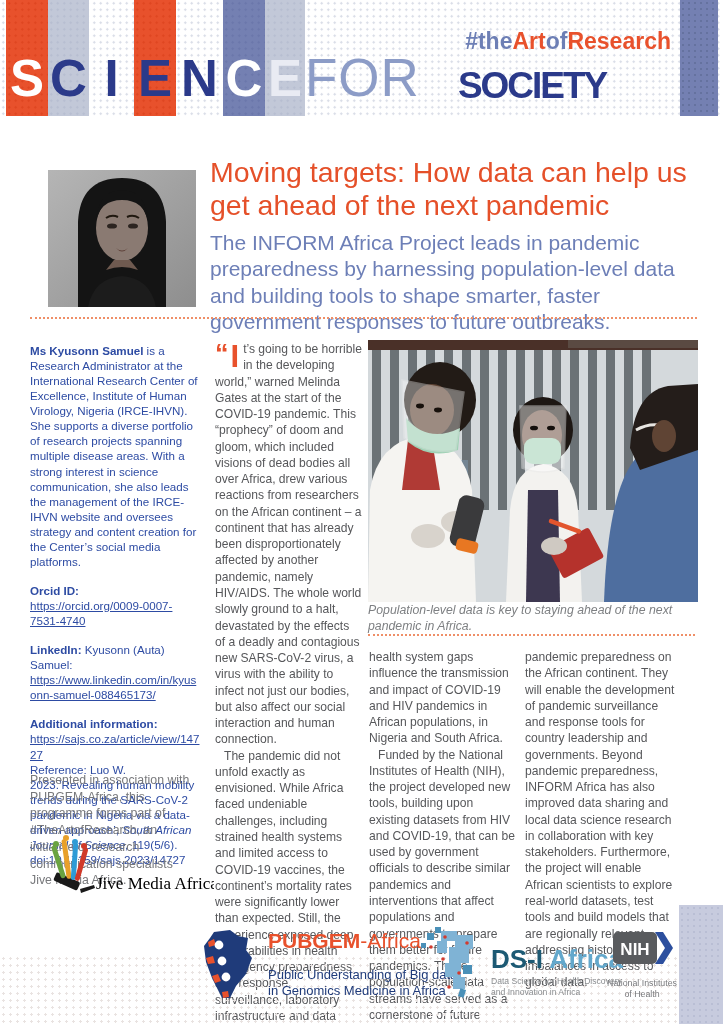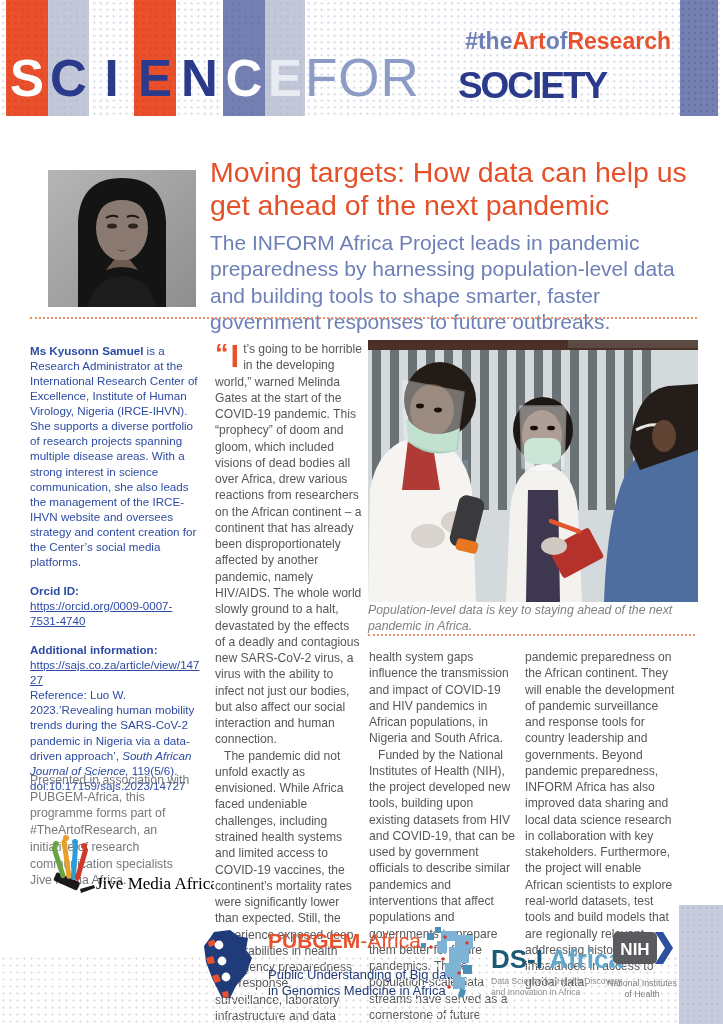--- a/index.html
+++ b/index.html
@@ -133,20 +133,24 @@
 
   <h1 class="intro-title">Moving targets: How data can help us get ahead of the next pandemic</h1>
   <div class="intro-sub">The INFORM Africa Project leads in pandemic preparedness by harnessing population-level data and building tools to shape smarter, faster government responses to future outbreaks.</div>
   <div class="dotline sep1"></div>
 
   <div class="sidebar">
     <p><span class="sb-bold">Ms Kyusonn Samuel</span><span>  is a Research Administrator at the International Research Center of Excellence, Institute of Human Virology, Nigeria (IRCE-IHVN). She supports a diverse portfolio of research projects spanning multiple disease areas. With a strong interest in science communication, she also leads the management of the IRCE-IHVN website and oversees strategy and content creation for the Center’s social media platforms.</span></p>
     <p>
       <span class="sb-bold">Orcid ID:</span><br>
       <a class="sb-link" href="#">https://orcid.org/0009-0007-7531-4740</a>
+    </p>
+    <p>
+      <span class="sb-bold">LinkedIn:</span><span>  Kyusonn (Auta) Samuel:</span><br>
+      <a class="sb-link" href="#">https://www.linkedin.com/in/kyusonn-samuel-088465173/</a>
     </p>
     <p>
       <span class="sb-bold">Additional information:</span><br>
       <a class="sb-link" href="#">https://sajs.co.za/article/view/14727</a><br>
       <span>Reference: Luo W. 2023.’Revealing human mobility trends during the SARS-CoV-2 pandemic in Nigeria via a data-driven approach’, </span><span class="it">South African Journal of Science,</span><span> 119(5/6). doi:10.17159/sajs.2023/14727</span>
     </p>
   </div>
 
   <div class="sb-presented">Presented in association with PUBGEM-Africa, this programme forms part of #TheArtofResearch, an initiative of  research communication specialists Jive Media Africa.</div>
 

